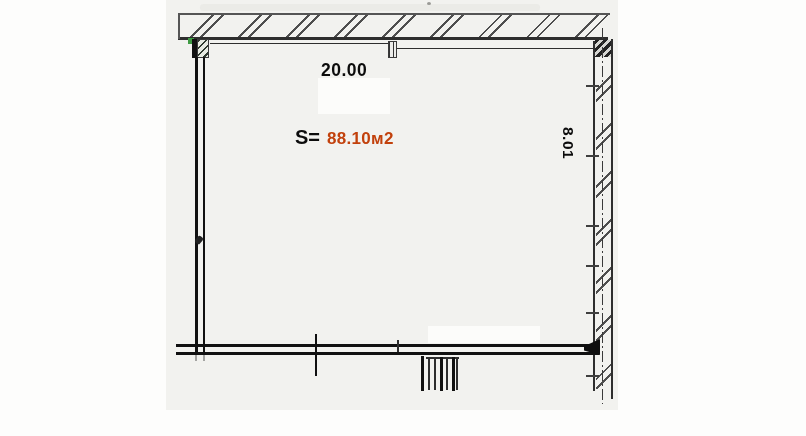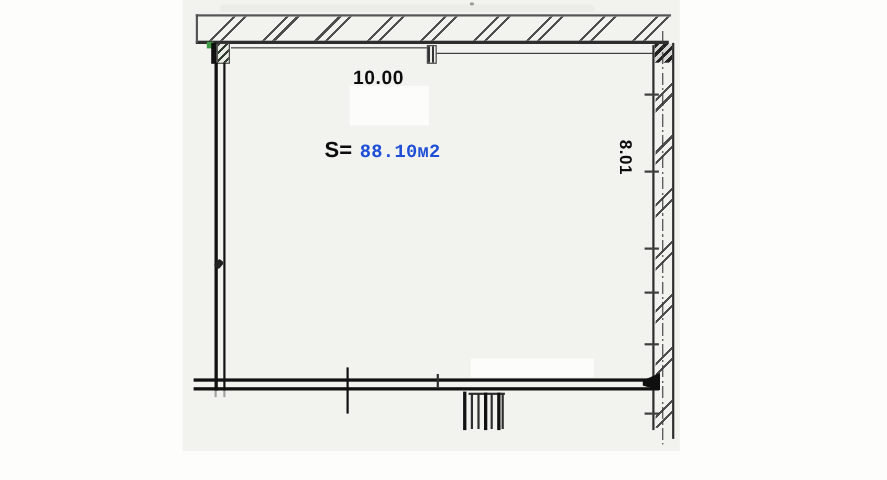--- a/index.html
+++ b/index.html
@@ -43,21 +43,21 @@
     background:#0f0f0f;
     clip-path:polygon(0 45%,100% 0,100% 100%,0 72%);
   }
   .green-chip{background:#3f9b43;}
   .joint-blob{background:#222;border-radius:2px;transform:rotate(40deg);}
   .dim{color:#0c0c0c;font-weight:bold;white-space:nowrap;}
   .dim-width{font-size:17.5px;letter-spacing:.5px;}
   .dim-height{font-size:15.5px;transform:rotate(90deg);transform-origin:0 0;letter-spacing:.5px;}
   .area-line{display:flex;align-items:baseline;gap:7px;}
   .area-prefix{font-size:20px;font-weight:bold;color:#0c0c0c;}
-  .area-value{font-size:17px;font-weight:bold;color:#1d4ed8;letter-spacing:.3px;font-family:Liberation Mono, monospace;}
+  .area-value{font-size:17px;font-weight:bold;color:#c2410c;letter-spacing:.3px;}
   .speck{background:#9a9a96;border-radius:50%;}
 </style>
 </head>
 <body>
 
 <div id="canvas">
 
   <div class="abs scan-tint" style="left:166px;top:0;width:452px;height:410px;"></div>
 
   <div class="abs patch" style="left:318px;top:78px;width:72px;height:36px;"></div>
@@ -110,21 +110,21 @@
     <div class="abs ink2" style="left:5px;top:1px;width:33px;height:2px;"></div>
     <div class="abs ink" style="left:0;top:0;width:3px;height:35px;"></div>
     <div class="abs ink2" style="left:7px;top:2px;width:2px;height:32px;"></div>
     <div class="abs ink2" style="left:13px;top:2px;width:2px;height:32px;"></div>
     <div class="abs ink" style="left:18.5px;top:1px;width:3px;height:34px;"></div>
     <div class="abs ink2" style="left:25px;top:2px;width:2px;height:32px;"></div>
     <div class="abs ink" style="left:30.5px;top:1px;width:3px;height:34px;"></div>
     <div class="abs ink2" style="left:35px;top:2px;width:2px;height:32px;"></div>
   </div>
 
-  <div class="abs dim dim-width" style="left:321px;top:60px;">10.00</div>
+  <div class="abs dim dim-width" style="left:321px;top:60px;">20.00</div>
 
   <div class="abs area-line" style="left:295px;top:126px;">
     <span class="area-prefix">S=</span>
     <span class="area-value">88.10м2</span>
   </div>
 
   <div class="abs dim dim-height" style="left:577px;top:127px;">8.01</div>
 
 </div>
 

